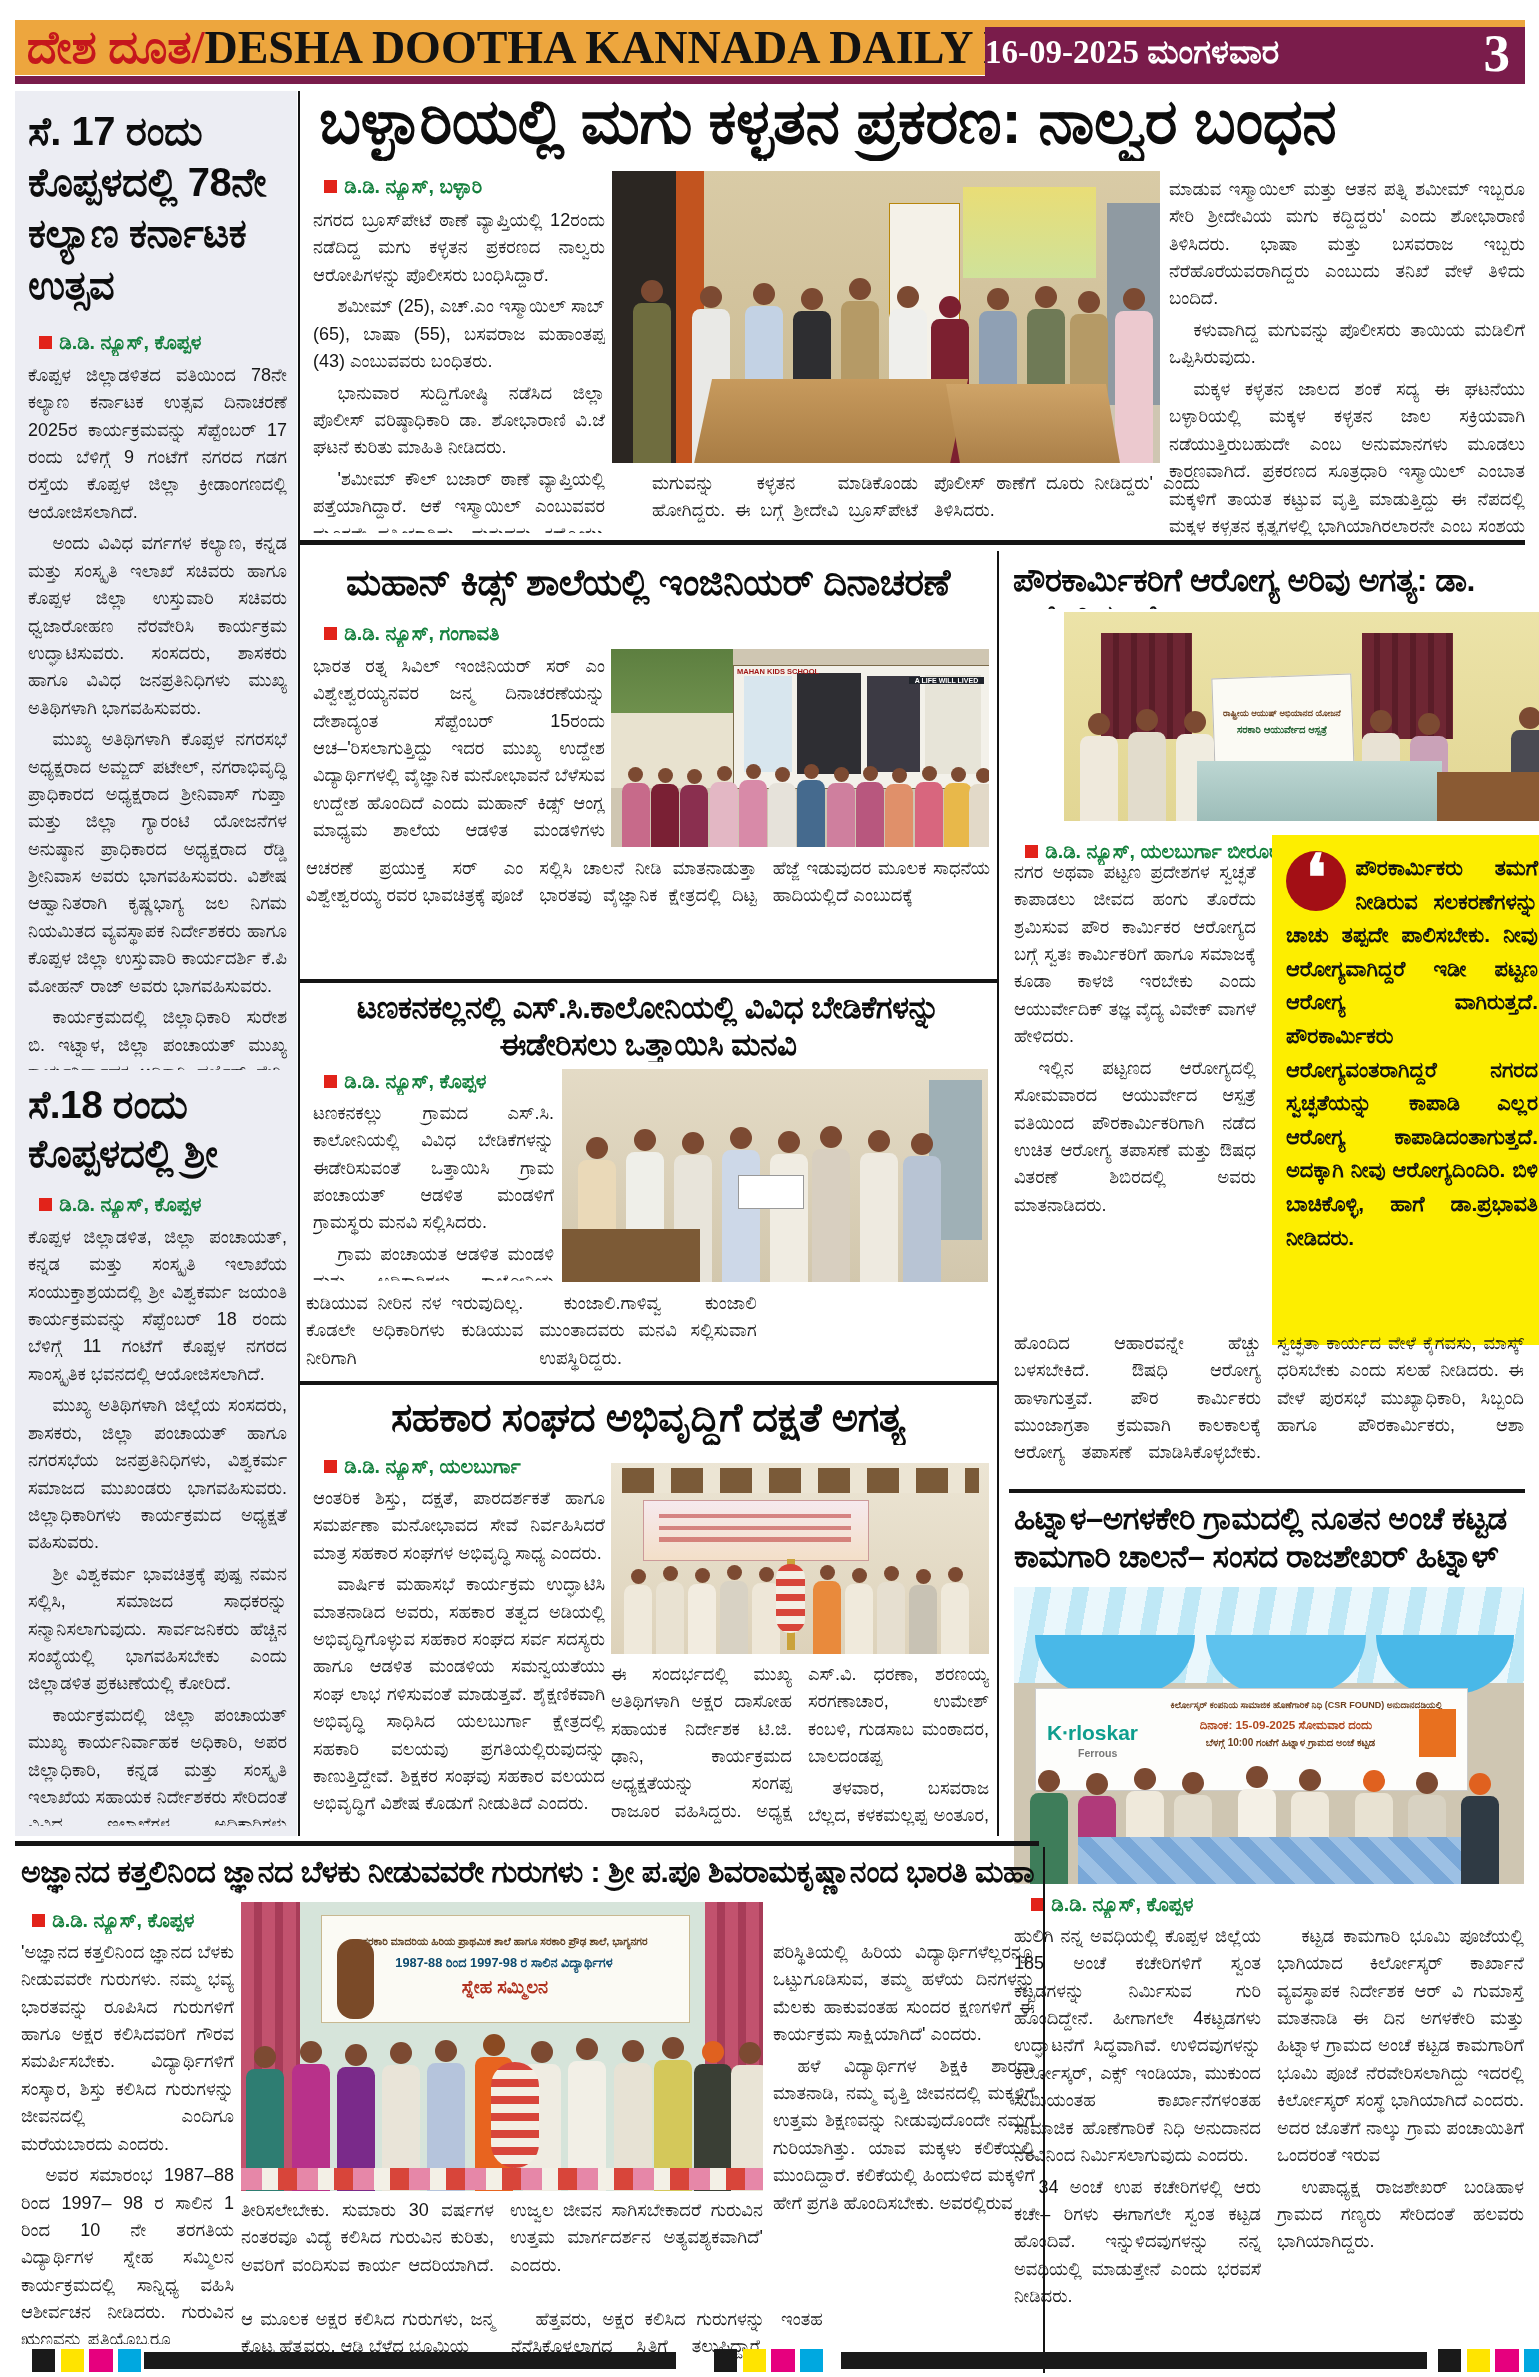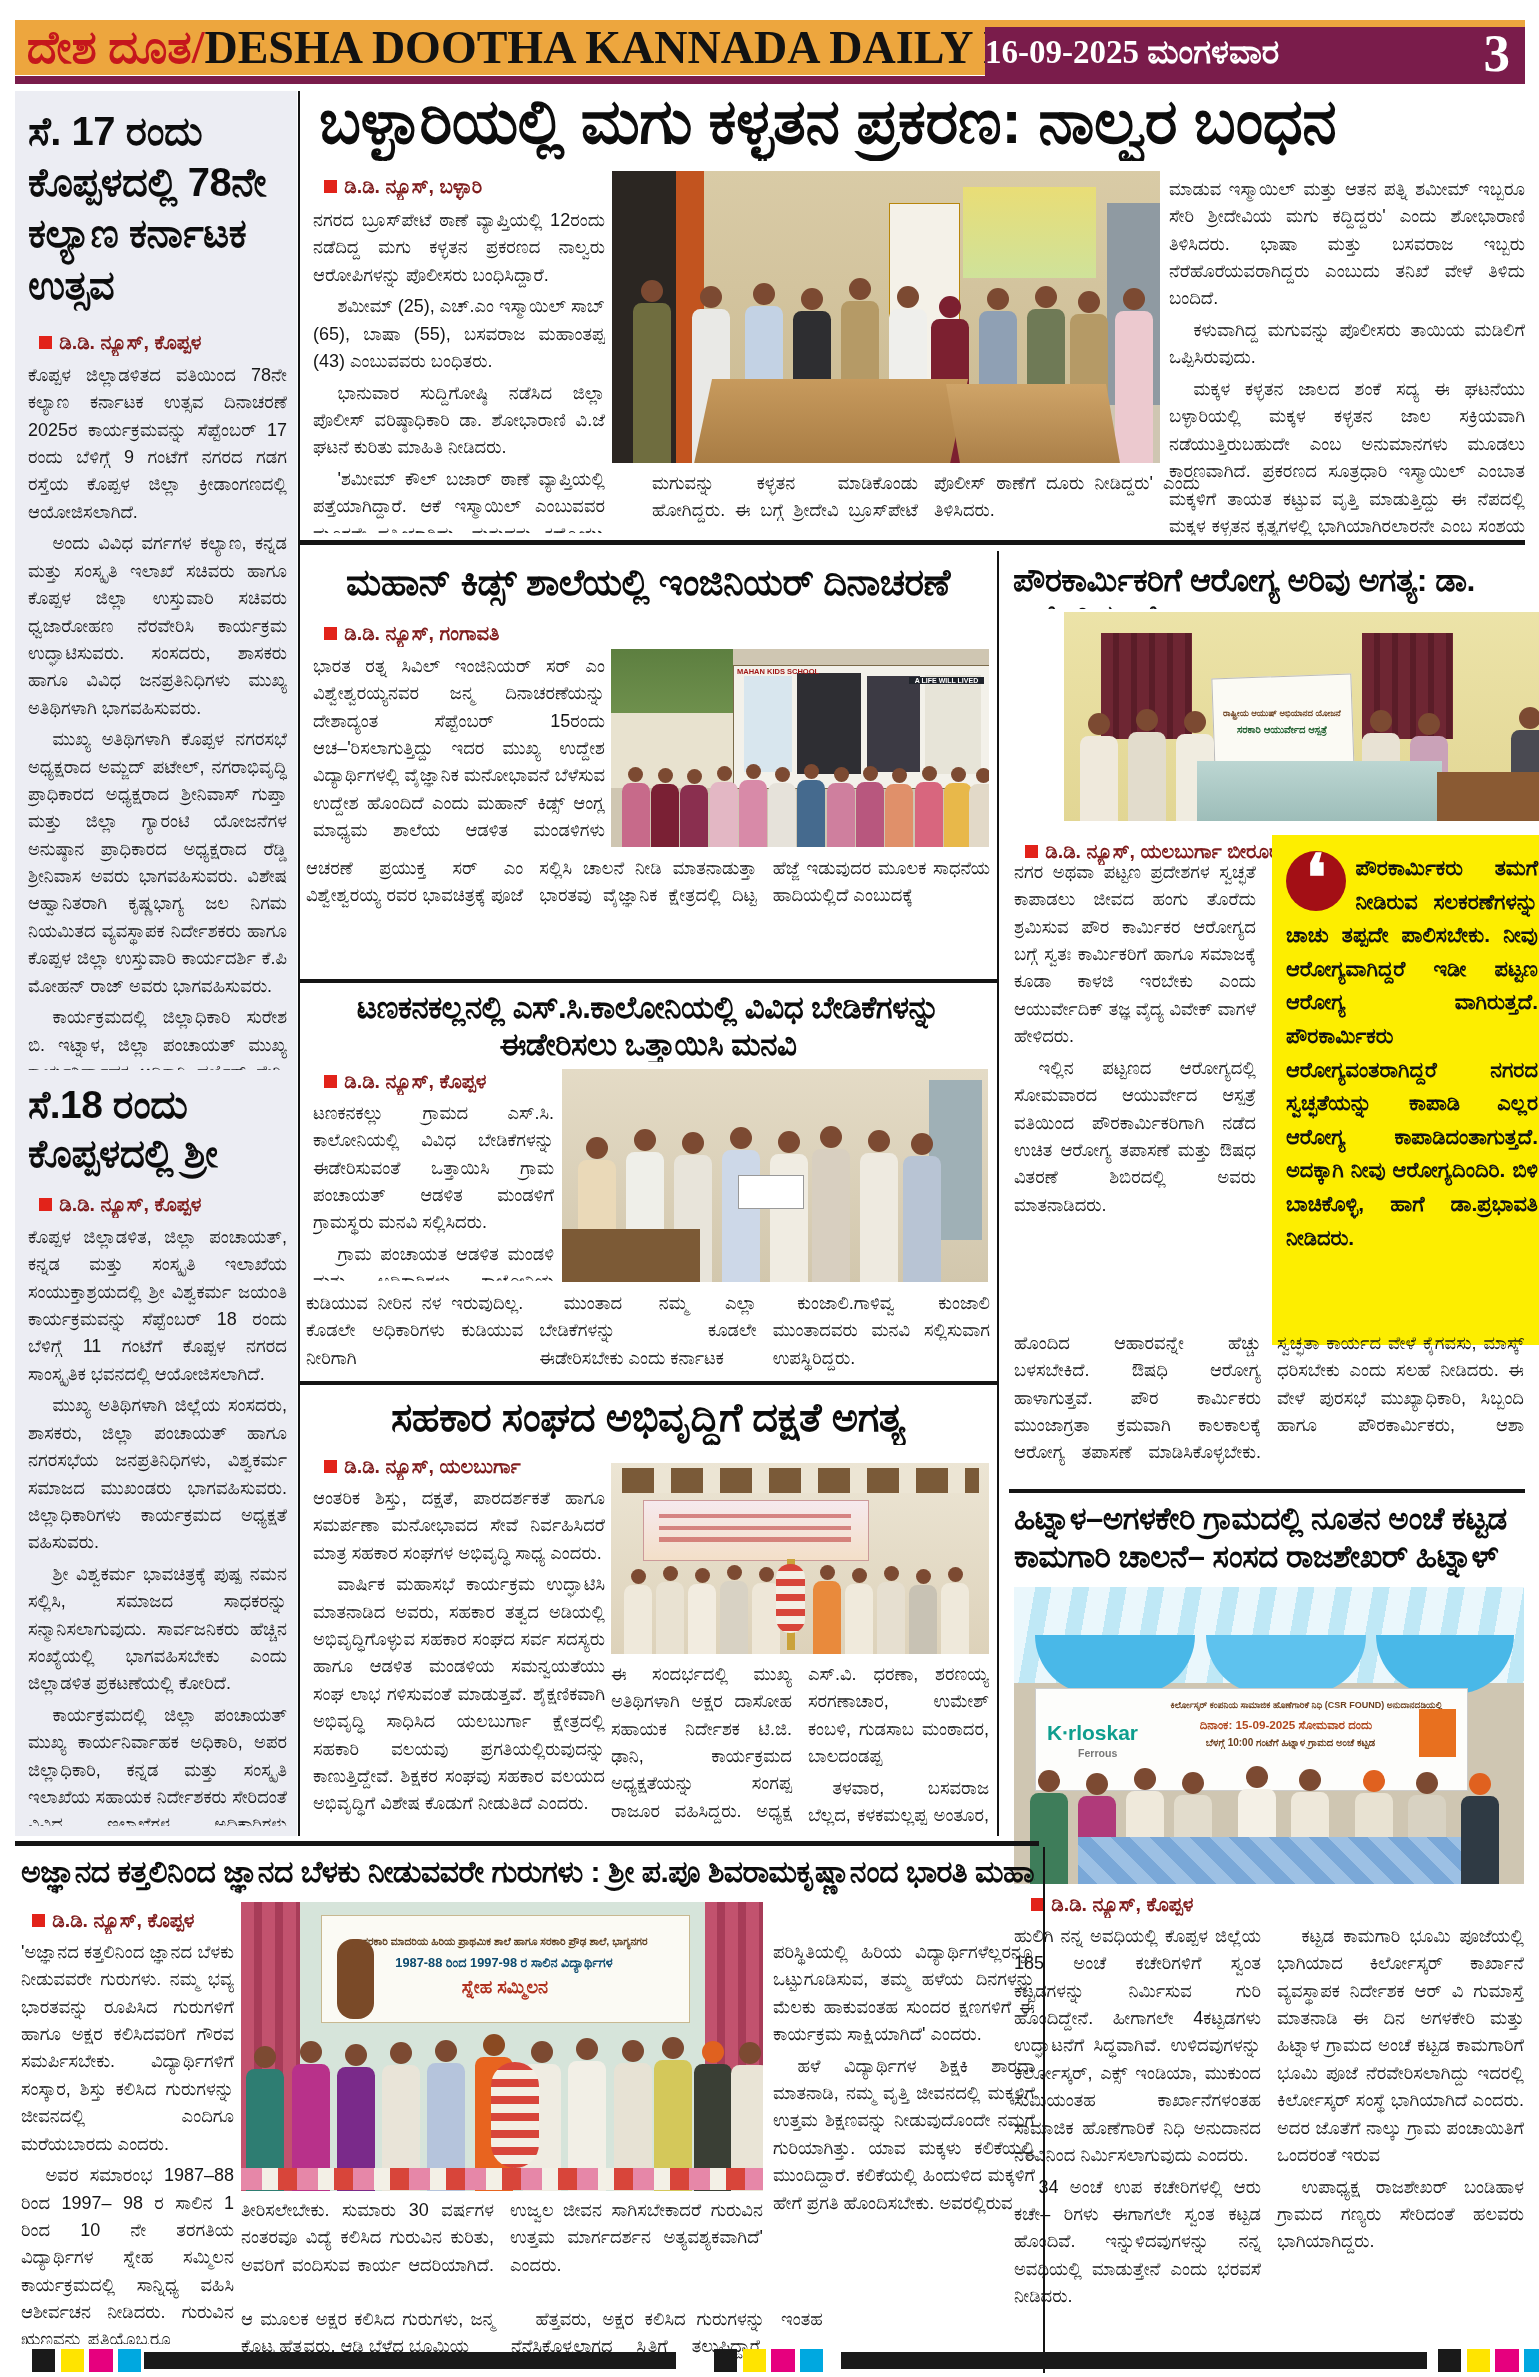--- a/index.html
+++ b/index.html
@@ -13,21 +13,21 @@
   #mast .blk{color:#121212;}
   #datebox{background:#7a1c4b;color:#fff;display:flex;align-items:center;}
   #dateline{flex:1;text-align:left;font-family:"Liberation Serif",serif;font-size:33px;font-weight:bold;}
   #pagenum{font-size:53px;font-weight:bold;padding-right:15px;font-family:"Liberation Serif",serif;}
   .mrule{background:#7a1c4b;}
   .hrule{background:#141414;}
   .vrule{background:#141414;}
   
   #leftpanel{background:#ecedf3;}
   .hl{font-weight:bold;color:#0d0d0d;letter-spacing:-0.5px;}
-  .byline{color:#7f1d1d;font-weight:bold;font-size:19.7px;white-space:nowrap;padding-left:11px;}
+  .byline{color:#15803d;font-weight:bold;font-size:19.7px;white-space:nowrap;padding-left:11px;}
   .byline .sq{display:inline-block;width:12.8px;height:12.8px;background:#e2231a;margin-right:7.5px;}
   .cols{font-size:18px;line-height:1.52;text-align:justify;color:#161616;}
   .cols p{margin:0 0 4.3px 0;text-indent:24.5px;}
   .cols p:first-child{text-indent:0;}
   .c2{column-count:2;column-gap:16px;}
   .c3{column-count:3;column-gap:16px;}
   .center{text-align:center;}
   
   #qbox{background:#fdee00;padding:16px 14px 10.6px 14px;font-size:21px;line-height:1.6;font-weight:bold;text-align:justify;}
   #qmark{float:left;width:60px;height:60px;border-radius:50%;background:#a30f15;color:#fff;
@@ -185,21 +185,20 @@
     <i class="pp" style="left:208px;--c:#f0ece2;--bh:128px;"></i>
     <i class="pp" style="left:250px;--c:#d8cfc0;--bh:133px;"></i>
     <i class="pp" style="left:298px;--c:#eeeae0;--bh:129px;"></i>
     <i class="pp" style="left:341px;--c:#b8c4d4;--bh:126px;"></i>
     <div class="abs" style="left:176px;top:106px;width:64px;height:32px;background:#ffffff;border:0.5px solid #999;"></div>
     <div class="abs" style="left:0px;top:160px;width:138px;height:53px;background:#7c5a36;"></div>
   </div>
 
   <div class="abs cols c3" style="left:306px;top:1290px;width:684px;height:85px;">
       <p>ಕುಡಿಯುವ ನೀರಿನ ನಳ ಇರುವುದಿಲ್ಲ. ಕೊಡಲೇ ಅಧಿಕಾರಿಗಳು ಕುಡಿಯುವ ನೀರಿಗಾಗಿ</p>
-      <p>ಮುಂತಾದ ನಮ್ಮ ಎಲ್ಲಾ ಬೇಡಿಕೆಗಳನ್ನು ಕೂಡಲೇ ಈಡೇರಿಸಬೇಕು ಎಂದು ಕರ್ನಾಟಕ</p>
       <p>ಕುಂಜಾಲಿ.ಗಾಳಿವ್ವ ಕುಂಜಾಲಿ ಮುಂತಾದವರು ಮನವಿ ಸಲ್ಲಿಸುವಾಗ ಉಪಸ್ಥಿರಿದ್ದರು.</p>
     </div>
   <div class="abs hrule" style="left:298px;top:1381px;width:699px;height:4.3px;"></div>
 
   <div class="abs hl center" style="left:306px;top:1394px;width:684px;height:51px;font-size:40px;line-height:1.15;">ಸಹಕಾರ ಸಂಘದ ಅಭಿವೃದ್ಧಿಗೆ ದಕ್ಷತೆ ಅಗತ್ಯ</div>
   <div class="abs byline" style="left:313px;top:1455px;width:277px;height:24.5px;">
     <span class="sq"></span><span>ಡಿ.ಡಿ. ನ್ಯೂಸ್, ಯಲಬುರ್ಗಾ</span>
   </div>
   <div class="abs cols" style="left:313px;top:1485px;width:292px;height:347px;">
       <p>ಆಂತರಿಕ ಶಿಸ್ತು, ದಕ್ಷತೆ, ಪಾರದರ್ಶಕತೆ ಹಾಗೂ ಸಮರ್ಪಣಾ ಮನೋಭಾವದ ಸೇವೆ ನಿರ್ವಹಿಸಿದರೆ ಮಾತ್ರ ಸಹಕಾರ ಸಂಘಗಳ ಅಭಿವೃದ್ಧಿ ಸಾಧ್ಯ ಎಂದರು.</p>

